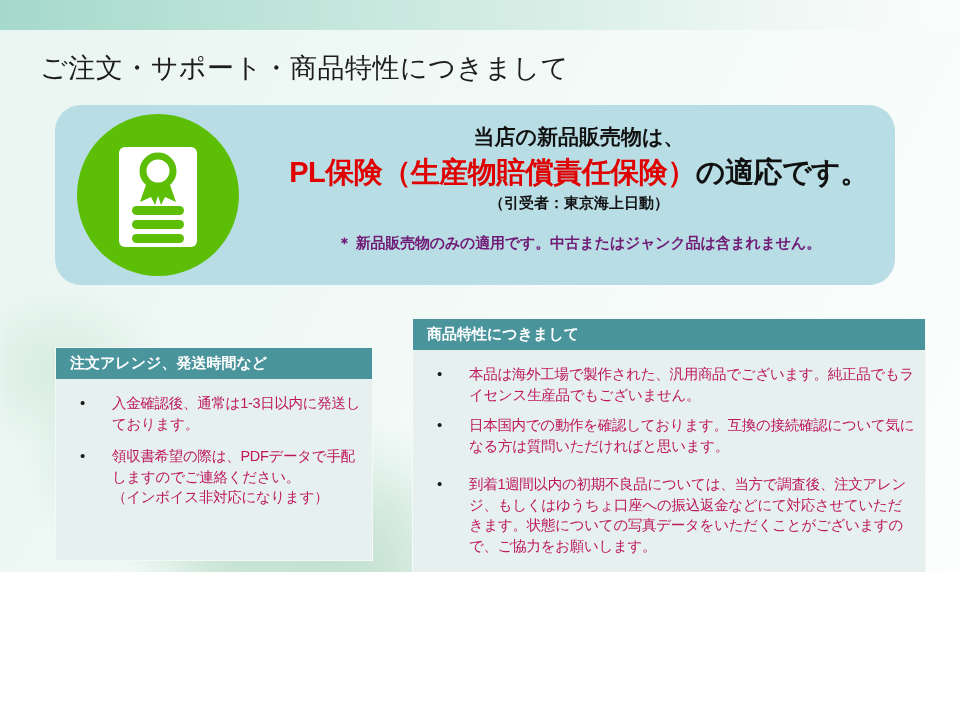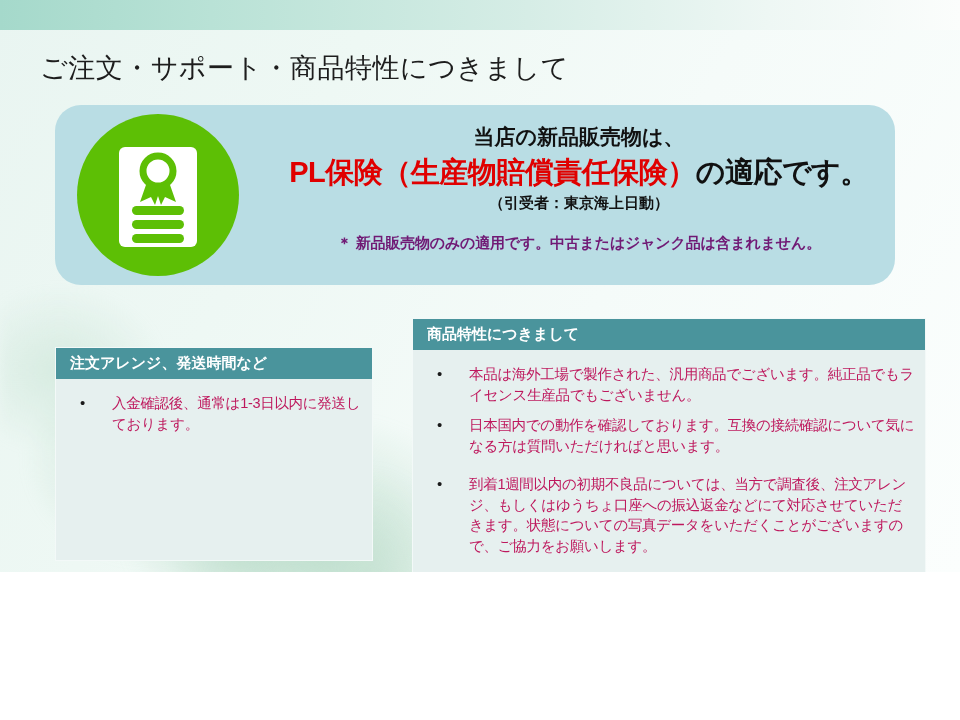--- a/index.html
+++ b/index.html
@@ -240,20 +240,22 @@
       <div class="ct-line3">（引受者：東京海上日動）</div>
       <div class="ct-note">＊ 新品販売物のみの適用です。中古またはジャンク品は含まれません。</div>
     </div>
   </div>
 
   <div class="panel panel-left">
     <div class="panel-head">注文アレンジ、発送時間など</div>
     <div class="panel-body">
       <ul class="bullets">
         <li>入金確認後、通常は1-3日以内に発送しております。</li>
+        <li style="white-space:pre-line;">領収書希望の際は、PDFデータで手配しますのでご連絡ください。
+（インボイス非対応になります）</li>
       </ul>
     </div>
   </div>
 
   <div class="panel panel-right">
     <div class="panel-head">商品特性につきまして</div>
     <div class="panel-body">
       <ul class="bullets">
         <li>本品は海外工場で製作された、汎用商品でございます。純正品でもライセンス生産品でもございません。</li>
         <li>日本国内での動作を確認しております。互換の接続確認について気になる方は質問いただければと思います。</li>

